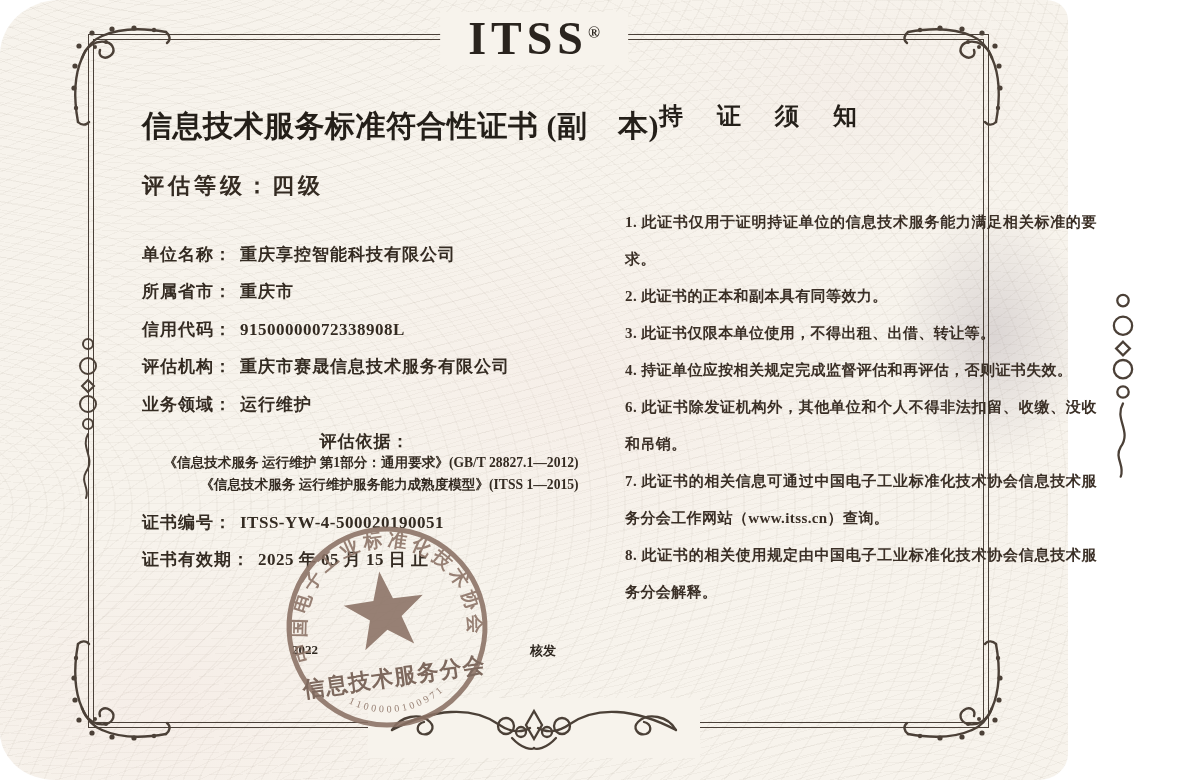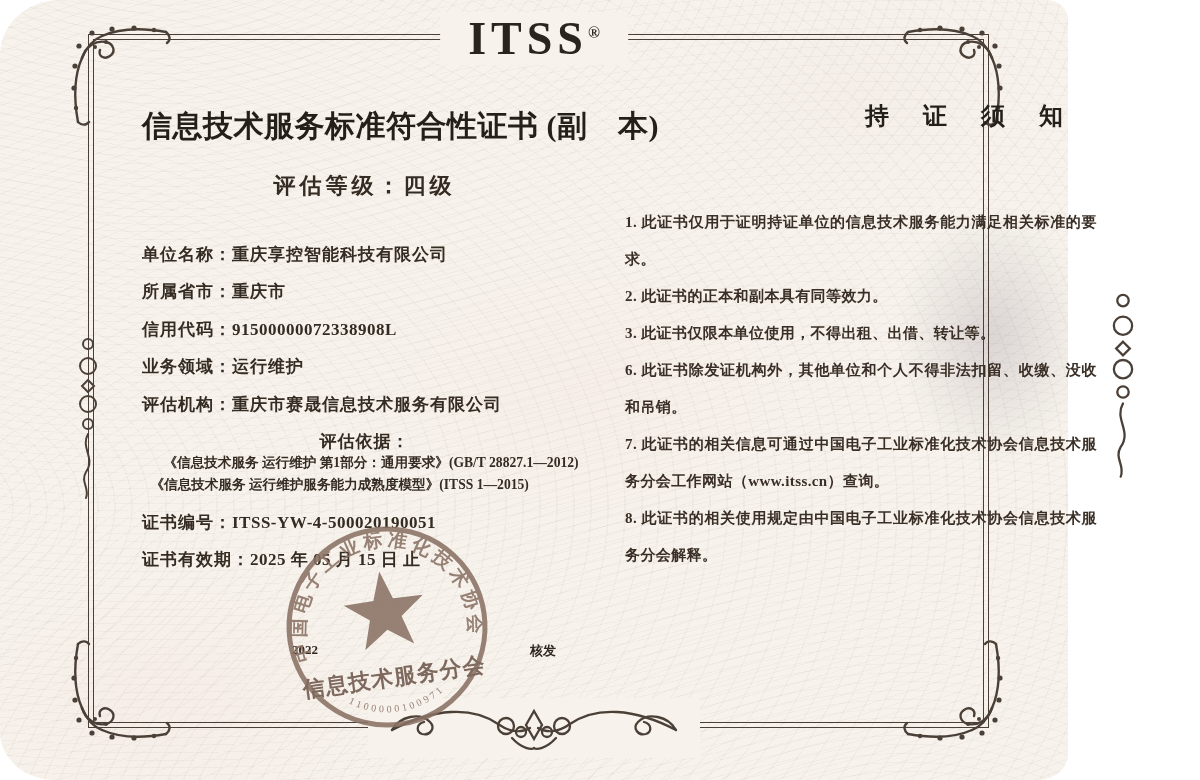--- a/index.html
+++ b/index.html
@@ -21,32 +21,32 @@
   .frame-inner{position:absolute;left:4px;top:4px;right:4px;bottom:4px;border:1px solid #4a4038;}
   .ornament{position:absolute;color:#4b4037;}
   .logo{
     position:absolute;top:12px;left:50%;transform:translateX(-50%);
     padding:0 28px;background:#f7f3ec;
     font-size:46px;font-weight:bold;letter-spacing:5px;color:#2a241e;z-index:5;
   }
   .logo sup{font-size:16px;letter-spacing:0;}
   .left-page{position:absolute;left:142px;top:106px;width:445px;color:#342b22;}
   .cert-title{font-size:30px;font-weight:bold;letter-spacing:0.5px;color:#241f19;white-space:nowrap;text-align:right;}
-  .cert-sub{margin-top:24px;text-align:center;font-size:22px;font-weight:bold;letter-spacing:4px;}
+  .cert-sub{margin-top:24px;font-size:22px;font-weight:bold;letter-spacing:4px;}
   .fields{margin-top:44px;}
   .field-row{display:flex;align-items:center;margin-bottom:17px;font-size:17px;line-height:1.2;}
   .field-label{font-weight:bold;white-space:nowrap;letter-spacing:1px;}
-  .field-value{letter-spacing:1px;font-weight:bold;}
+  .field-value{letter-spacing:1px;font-weight:bold;margin-left:8px;}
   .field-value.mono{letter-spacing:0.5px;}
   .basis-lines{font-size:13.6px;line-height:1.6;font-weight:bold;letter-spacing:0;}
   .seal-wrap{position:absolute;left:272px;top:512px;width:230px;height:230px;z-index:2;}
   .issue-line{position:absolute;left:292px;top:642px;width:264px;display:flex;justify-content:space-between;
     font-size:13px;font-weight:bold;color:#2f2821;z-index:1;}
   .right-page{position:absolute;left:625px;top:100px;width:472px;color:#3a2f26;}
-  .notice-heading{text-align:right;font-size:24px;font-weight:bold;letter-spacing:34px;text-indent:34px;color:#241f19;}
+  .notice-heading{text-align:left;font-size:24px;font-weight:bold;letter-spacing:34px;text-indent:34px;color:#241f19;}
   .notice-items{margin-top:72px;}
   .notice-items p{margin:0;font-size:15px;line-height:37px;text-align:justify;letter-spacing:0.4px;font-weight:bold;font-family:Liberation Serif, serif;}
   svg{display:block;}
 </style>
 </head>
 <body>
 
 <div class="paper">
 
   <div class="frame">
@@ -183,32 +183,32 @@
       </div>
       <div class="field-row">
         <span class="field-label">所属省市：</span>
         <span class="field-value">重庆市</span>
       </div>
       <div class="field-row">
         <span class="field-label">信用代码：</span>
         <span class="field-value mono">91500000072338908L</span>
       </div>
       <div class="field-row">
+        <span class="field-label">评估机构：</span>
+        <span class="field-value">重庆市赛晟信息技术服务有限公司</span>
+      </div>
+      <div class="field-row">
         <span class="field-label">业务领域：</span>
         <span class="field-value">运行维护</span>
-      </div>
-      <div class="field-row">
-        <span class="field-label">评估机构：</span>
-        <span class="field-value">重庆市赛晟信息技术服务有限公司</span>
       </div>
       <div class="field-row" style="align-items:center;flex-direction:column;">
         <span class="field-label">评估依据：</span>
         <span class="basis-lines">
           <span style="display:block;white-space:nowrap;margin-left:13px;">《信息技术服务 运行维护 第1部分：通用要求》(GB/T 28827.1—2012)</span>
-          <span style="display:block;white-space:nowrap;">《信息技术服务 运行维护服务能力成熟度模型》(ITSS 1—2015)</span>
+          <span style="display:block;white-space:nowrap;text-align:right;">《信息技术服务 运行维护服务能力成熟度模型》(ITSS 1—2015)</span>
         </span>
       </div>
       <div class="field-row">
         <span class="field-label">证书编号：</span>
         <span class="field-value mono">ITSS-YW-4-500020190051</span>
       </div>
       <div class="field-row">
         <span class="field-label">证书有效期：</span>
         <span class="field-value mono">2025 年 05 月 15 日 止</span>
       </div>
@@ -239,19 +239,20 @@
       </g>
     </svg>
   </div>
 
   <div class="right-page">
     <div class="notice-heading">持证须知</div>
     <div class="notice-items">
       <p>1. 此证书仅用于证明持证单位的信息技术服务能力满足相关标准的要求。</p>
       <p>2. 此证书的正本和副本具有同等效力。</p>
       <p>3. 此证书仅限本单位使用，不得出租、出借、转让等。</p>
+      <p>4. 持证单位应按相关规定完成监督评估和再评估，否则证书失效。</p>
       <p>6. 此证书除发证机构外，其他单位和个人不得非法扣留、收缴、没收和吊销。</p>
       <p>7. 此证书的相关信息可通过中国电子工业标准化技术协会信息技术服务分会工作网站（www.itss.cn）查询。</p>
       <p>8. 此证书的相关使用规定由中国电子工业标准化技术协会信息技术服务分会解释。</p>
     </div>
   </div>
 
 </div>
 
 </body></html>

